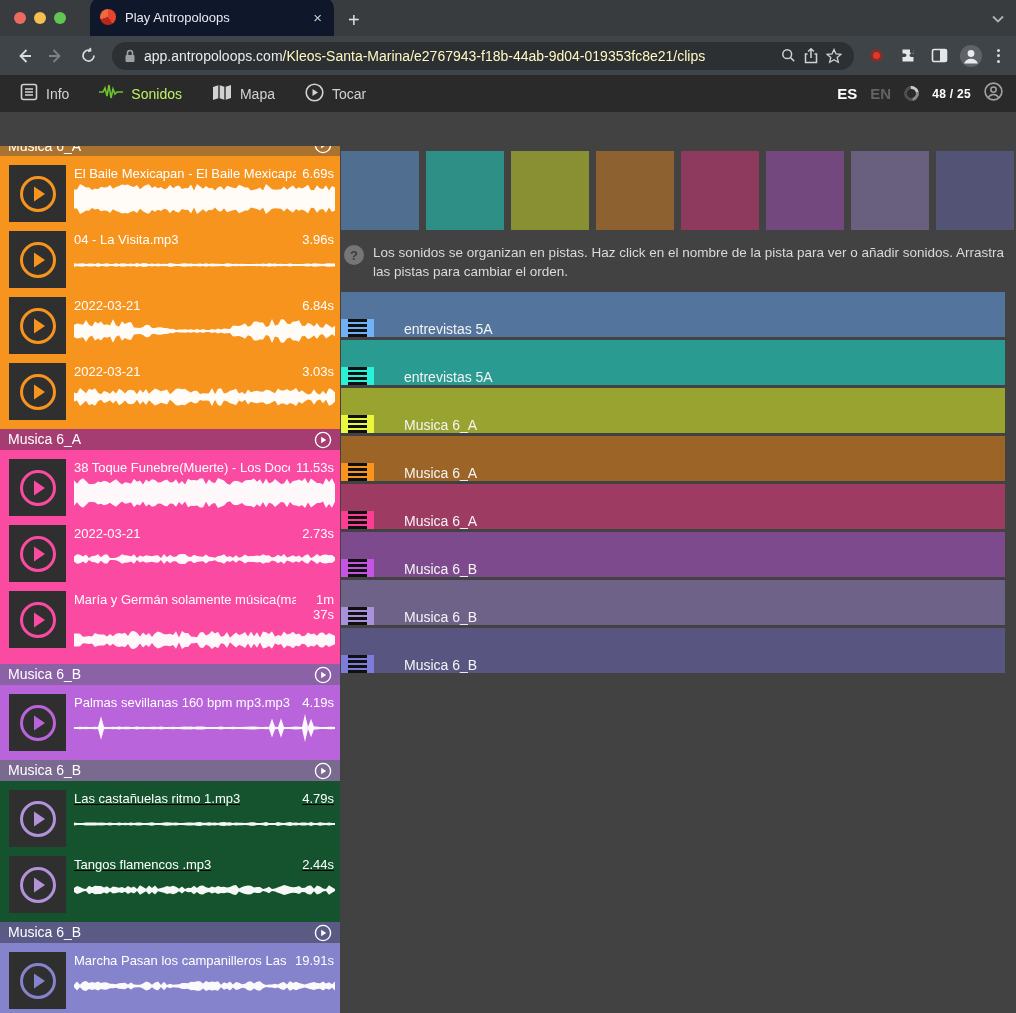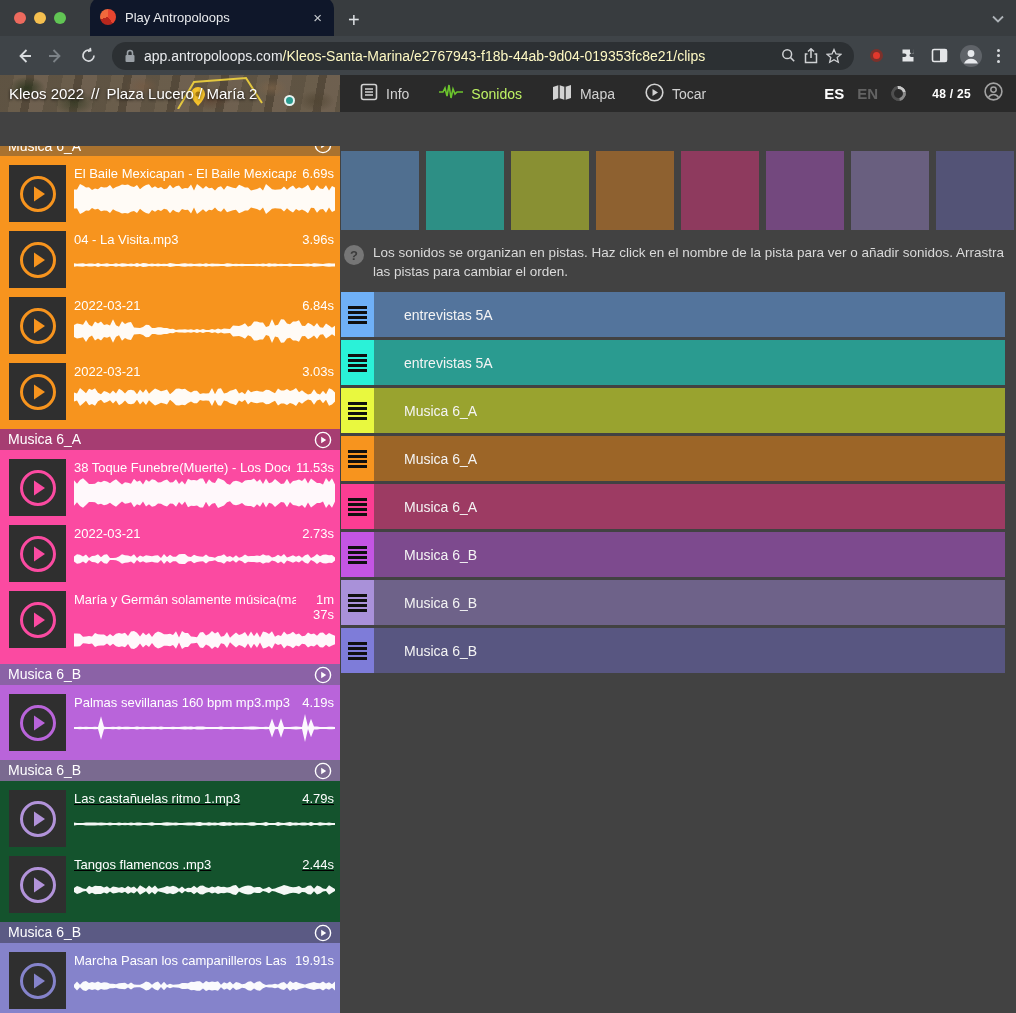--- a/index.html
+++ b/index.html
@@ -51,21 +51,21 @@
   .breadcrumb{position:absolute;left:9px;top:0;height:37px;display:flex;align-items:center;gap:7px;
     color:#fff;font-size:15px;font-weight:500;text-shadow:0 1px 3px rgba(0,0,0,.85);white-space:nowrap;}
   .app-nav{flex:1;display:flex;align-items:center;padding-left:20px;gap:30px;}
   .nav-item{display:flex;align-items:center;gap:8px;font-size:14px;color:#d2d2d2;cursor:default;}
   .nav-item.active{color:#bef264;}
   .hdr-right{margin-left:auto;display:flex;align-items:center;gap:13px;padding-right:13px;}
   .lang-es{color:#fff;font-size:15px;font-weight:bold;}
   .lang-en{color:#636363;font-size:15px;font-weight:bold;}
   .spinner{width:15px;height:15px;border-radius:50%;border:3px solid #4f4f4f;border-top-color:#c9c9c9;
     border-right-color:#8a8a8a;transform:rotate(35deg);}
-  .counter{color:#fff;font-size:12px;font-weight:bold;letter-spacing:.3px;margin-left:13px;}
+  .counter{color:#fff;font-size:12px;font-weight:bold;letter-spacing:.3px;}
 
   
   .app-body{display:flex;height:901px;margin-top:34px;}
   .sidebar{width:340px;flex:0 0 340px;background:#2d2d2d;overflow:hidden;}
   .main{flex:1;background:#424242;overflow:hidden;padding-left:1px;}
 
   
   .track-header{height:21px;display:flex;align-items:center;padding:0 8px;overflow:hidden;}
   .track-header .th-label{color:#fff;font-size:14px;font-weight:500;line-height:21px;}
   .track-header .th-play{margin-left:auto;display:flex;align-items:center;}
@@ -82,21 +82,21 @@
   .cwave{margin-top:3px;}
 
   
   .swatch-row{display:flex;gap:7px;margin-top:5px;}
   .swatch{width:78px;height:79px;flex:0 0 78px;}
   .help-row{display:flex;gap:9px;margin:13px 0 0 3px;align-items:flex-start;}
   .help-ic{width:20px;height:20px;border-radius:50%;background:#767676;color:#3c3c3c;font-weight:bold;
     font-size:13px;display:flex;align-items:center;justify-content:center;flex:0 0 20px;margin-top:2px;}
   .help-text{color:#dadada;font-size:13.5px;line-height:19px;max-width:650px;}
   .track-list{margin-top:11px;}
-  .track-row{height:45px;display:flex;margin:0 11px 3px 0;}
+  .track-row{height:45px;display:flex;margin:0 11px 3px 0;align-items:flex-end;}
   .t-handle{width:33px;flex:0 0 33px;display:flex;align-items:center;justify-content:center;}
   .bars{display:flex;flex-direction:column;gap:2px;}
   .bars i{display:block;width:19px;height:3px;background:#101010;}
   .t-body{flex:1;display:flex;align-items:center;padding-left:30px;color:#f4f4f4;font-size:14px;}
 </style>
 </head>
 <body>
 
 <div class="screen">
 
@@ -181,35 +181,20 @@
         </svg>
     </div>
     <div class="kebab">
         <i></i>
         <i></i>
         <i></i>
       </div>
   </div>
 
   <div class="app-header">
-    <div class="map-strip">
-      <svg class="map-poly" width="120" height="34" viewBox="0 0 120 34">
-          <polyline points="28,34 44,7 96,3 112,28" stroke="#f2d43e" stroke-width="2" fill="none" opacity="0.9"></polyline>
-        </svg>
-      <svg class="map-pin" width="14" height="19" viewBox="0 0 14 19">
-          <path d="M7 0 a7 7 0 0 1 7 7 c0 5 -7 12 -7 12 S0 12 0 7 a7 7 0 0 1 7 -7 Z" fill="#f5c22b"></path>
-          <circle cx="7" cy="7" r="2.6" fill="#a87b12"></circle>
-        </svg>
-      <span class="map-dot"></span>
-      <div class="breadcrumb">
-        <span>Kleos 2022</span>
-        <span>//</span>
-        <span>Plaza Lucero / María 2</span>
-      </div>
-    </div>
     <div class="app-nav">
 
       <div class="nav-item">
           <span><svg width="18" height="18" viewBox="0 0 18 18">
               <rect x="1.5" y="1.5" width="15" height="15" rx="2" stroke="#d2d2d2" stroke-width="1.6" fill="none"></rect>
      <path d="M5 6 h8 M5 9 h8 M5 12 h8" stroke="#d2d2d2" stroke-width="1.4"></path>
             </svg></span>
           <span>Info</span>
         </div>
         <div class="nav-item active">

